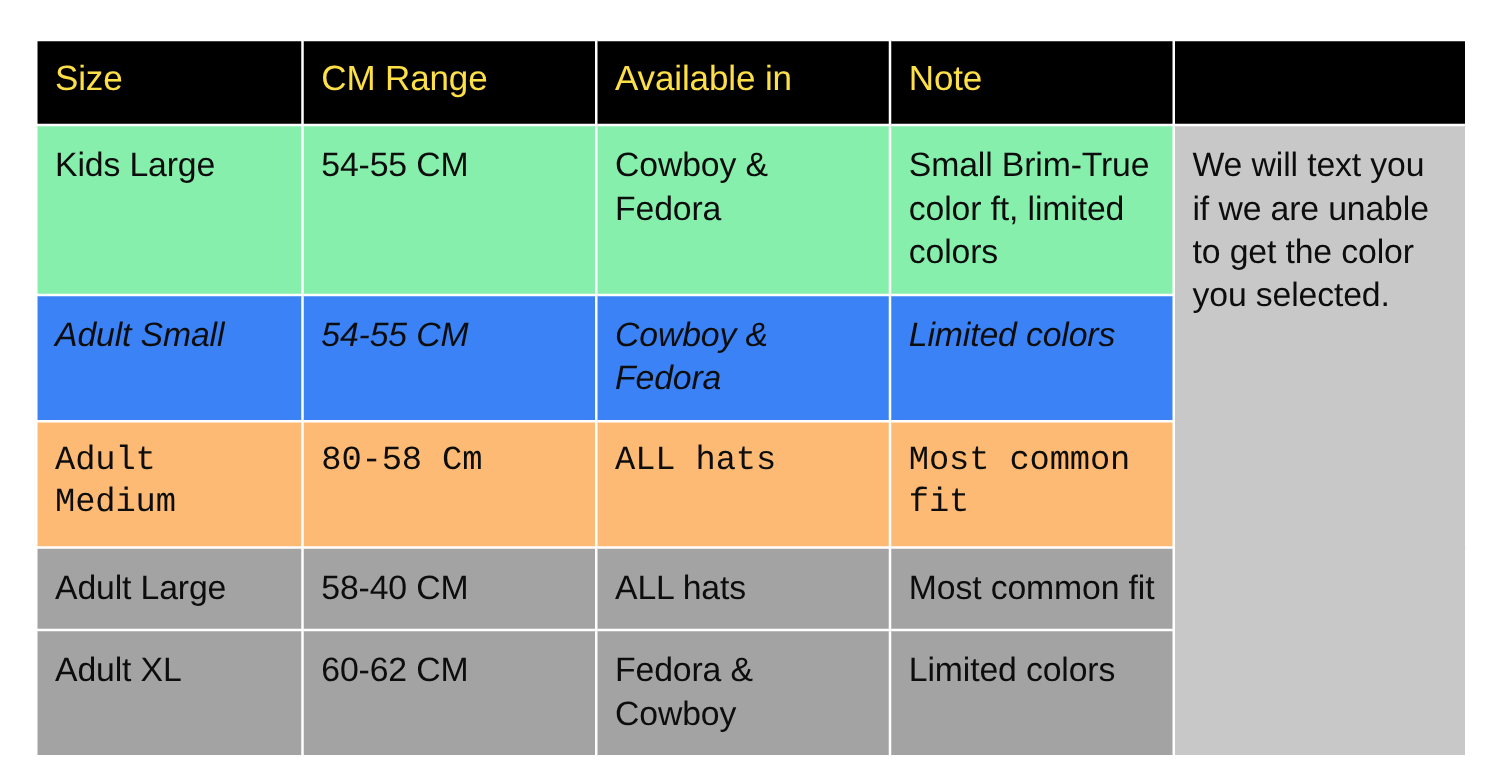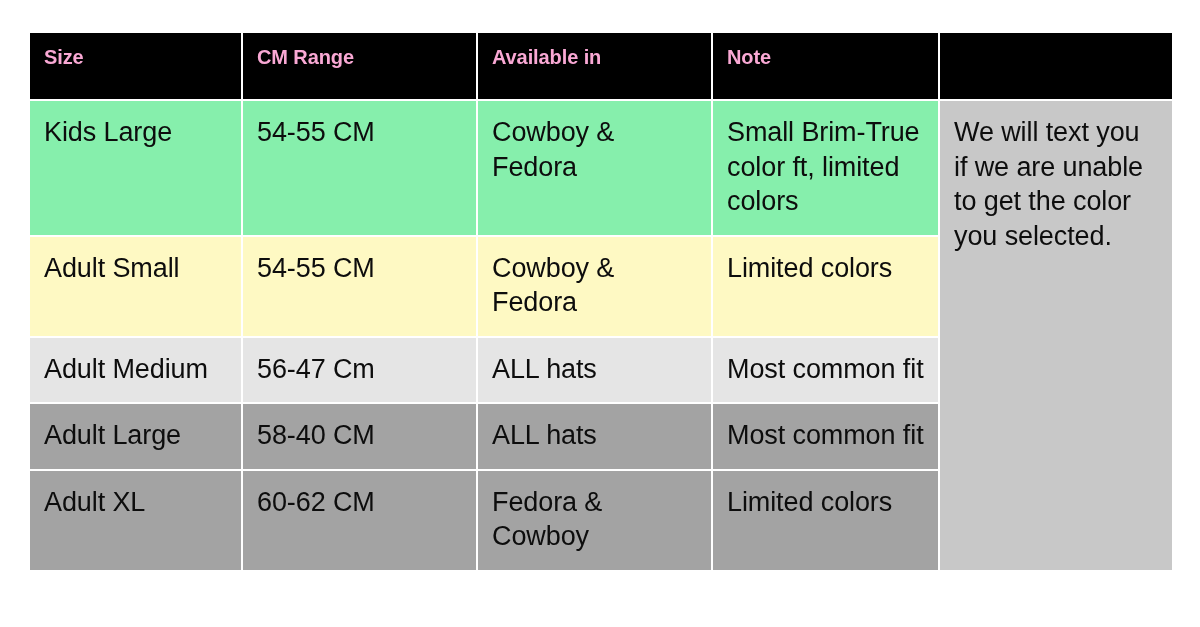--- a/index.html
+++ b/index.html
@@ -36,31 +36,31 @@
     vertical-align: top;
     padding: 14px 12px 16px 14px;
     font-size: 27px;
     line-height: 1.28;
     color: #0d0d0d;
     font-weight: 400;
     letter-spacing: -0.1px;
   }
   table.size-table thead th {
     background: #000000;
-    color: #f9a8d4;
-    font-weight: 700;
-    font-size: 20px;
+    color: #fde047;
+    font-weight: 400;
+    font-size: 28px;
     height: 40px;
     padding-top: 12px;
     padding-bottom: 14px;
     text-align: left;
   }
   tr.row-0 td { background: #86efac; }
-  tr.row-1 td { background: #fef9c3; }
-  tr.row-2 td { background: #e5e5e5; }
+  tr.row-1 td { background: #3b82f6; font-style: italic; }
+  tr.row-2 td { background: #fdba74; font-family: Liberation Mono, monospace; }
   tr.row-3 td { background: #a3a3a3; }
   tr.row-4 td { background: #a3a3a3; }
 
   td.note-merged {
     background: #e8e8e8 !important;
     margin-left: 26px;
   }
   tr.row-0 td.note-merged { background: #c8c8c8 !important; }
 
   .cell-text {
@@ -119,21 +119,21 @@
           </td>
         <td>
             <span class="cell-text">Limited colors</span>
           </td>
       </tr>
       <tr class="row-2">
         <td>
             <span class="cell-text">Adult Medium</span>
           </td>
         <td>
-            <span class="cell-text">56-47 Cm</span>
+            <span class="cell-text">80-58 Cm</span>
           </td>
         <td>
             <span class="cell-text">ALL hats</span>
           </td>
         <td>
             <span class="cell-text">Most common fit</span>
           </td>
       </tr>
       <tr class="row-3">
         <td>

